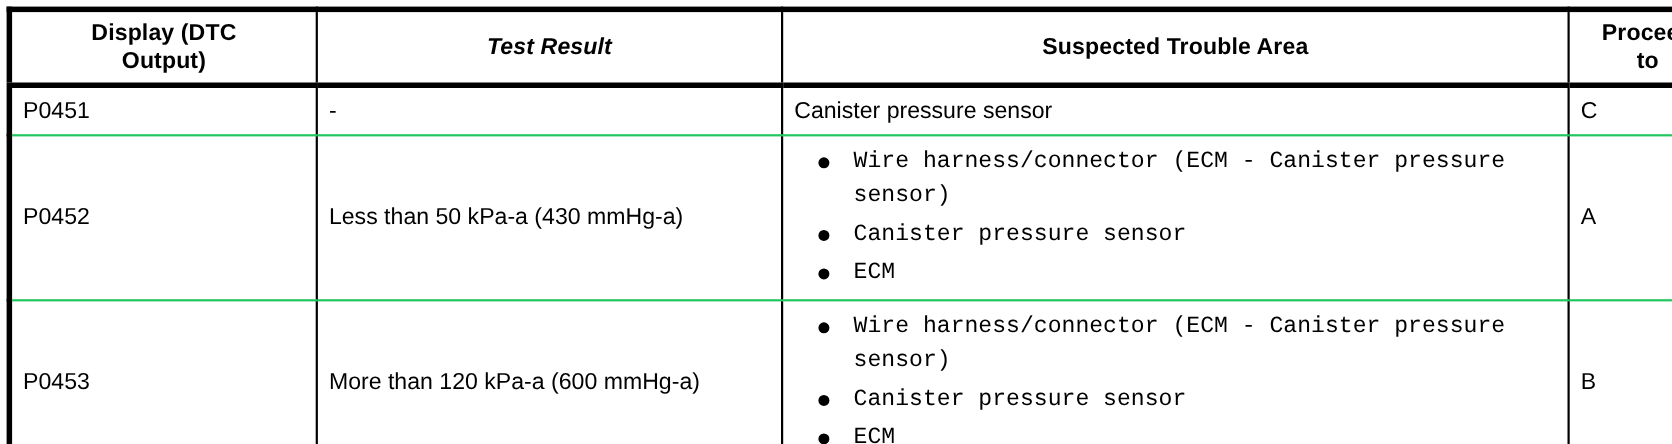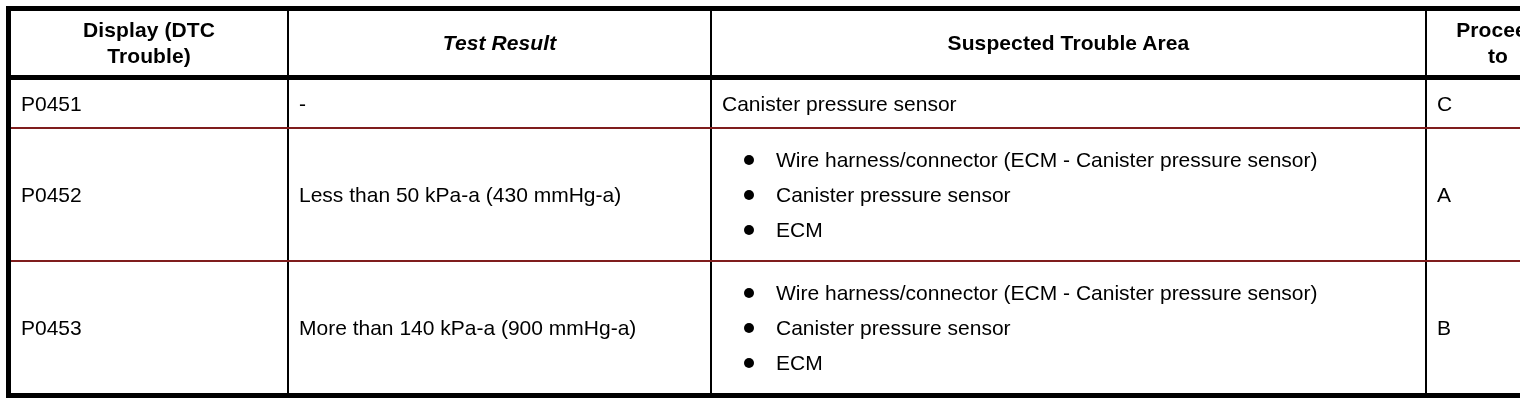--- a/index.html
+++ b/index.html
@@ -38,21 +38,21 @@
   }
 
   
   table.dtc-table {
     border: 5px solid #000000;
   }
 
   
   th, td {
     border-right: 2px solid #000000;
-    border-bottom: 2px solid #7f1d1d;
+    border-bottom: 2px solid #22c55e;
     vertical-align: middle;
     padding: 0;
   }
   th:last-child, td:last-child {
     border-right: none;
   }
   tr:last-child td {
     border-bottom: none;
   }
 
@@ -111,34 +111,35 @@
     position: absolute;
     left: 0;
     top: 11px;
     width: 10px;
     height: 10px;
     background: #000000;
     border-radius: 50%;
   }
   ul.trouble-list li .item-text {
     display: block;
+    font-family: Liberation Mono, monospace;
   }
 
   .row-dash td.cell-result { padding-top: 6px; padding-bottom: 6px; }
 </style>
 </head>
 <body>
 
 <div class="table-wrap">
   <table class="dtc-table">
     <thead>
       <tr>
         <th class="col-dtc">
           <span>Display (DTC</span><br>
-          <span>Trouble)</span>
+          <span>Output)</span>
         </th>
         <th class="col-result">Test Result</th>
         <th class="col-area">Suspected Trouble Area</th>
         <th class="col-proceed">
           <span>Proceed</span><br>
           <span>to</span>
         </th>
       </tr>
     </thead>
     <tbody>
@@ -174,21 +175,21 @@
               <span class="item-text">ECM</span>
             </li>
           </ul>
         </td>
         <td class="cell-proceed">A</td>
       </tr>
 
       <tr>
         <td class="cell-dtc">P0453</td>
         <td class="cell-result">
-          <span class="result-text">More than 140 kPa-a (900 mmHg-a)</span>
+          <span class="result-text">More than 120 kPa-a (600 mmHg-a)</span>
         </td>
         <td class="cell-area">
           <ul class="trouble-list">
             <li>
               <span class="bullet-dot"></span>
               <span class="item-text">Wire harness/connector (ECM - Canister pressure sensor)</span>
             </li>
             <li>
               <span class="bullet-dot"></span>
               <span class="item-text">Canister pressure sensor</span>

